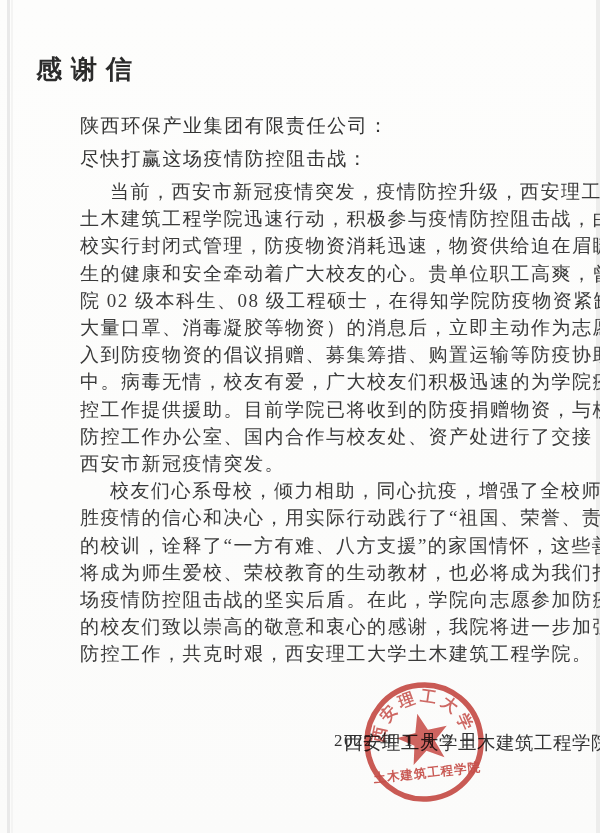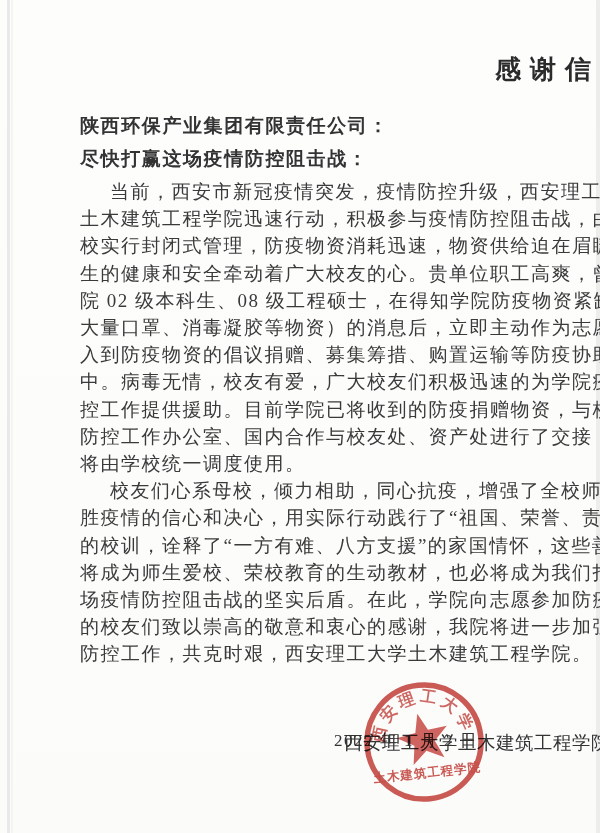--- a/index.html
+++ b/index.html
@@ -9,28 +9,28 @@
     width:600px;height:833px;
     background:linear-gradient(180deg,#fdfdfc 0%,#fcfcfb 60%,#fbfbfa 100%);
     font-family:"Liberation Serif","DejaVu Serif",serif;
     color:#383838;
     overflow:hidden;
   }
   .edge-left{position:absolute;left:7px;top:0;bottom:0;width:3px;background:#e9e9e9;}
   .edge-left2{position:absolute;left:11px;top:0;bottom:0;width:2px;background:#f4f4f3;}
   .edge-right{position:absolute;right:0;top:0;bottom:0;width:4px;background:#ededec;}
   .title{
-    position:absolute;top:52px;left:0;right:0;
-    text-align:right;padding-left:28px;
+    position:absolute;top:52px;left:8px;right:0;
+    text-align:left;padding-left:28px;
     font-size:26px;font-weight:700;letter-spacing:9px;color:#2b2b2b;
   }
   .recipients{
     position:absolute;top:110px;left:80px;right:50px;
     font-size:19px;line-height:32.5px;letter-spacing:1.6px;
-    font-weight:700;color:#333;
+    font-weight:400;color:#333;
     white-space:nowrap;
   }
   .body-text{
     position:absolute;top:178px;left:80px;right:56px;
     font-size:19px;line-height:27.2px;letter-spacing:1.5px;
     color:#3a3a3a;
   }
   .body-text .line{white-space:nowrap;}
   .body-text .indent{text-indent:30px;}
   .signature{
@@ -71,21 +71,21 @@
     <div class="line indent">当前，西安市新冠疫情突发，疫情防控升级，西安理工大学</div>
     <div class="line">土木建筑工程学院迅速行动，积极参与疫情防控阻击战，由于学</div>
     <div class="line">校实行封闭式管理，防疫物资消耗迅速，物资供给迫在眉睫，师</div>
     <div class="line">生的健康和安全牵动着广大校友的心。贵单位职工高爽，曾为我</div>
     <div class="line">院 02 级本科生、08 级工程硕士，在得知学院防疫物资紧缺（急需</div>
     <div class="line">大量口罩、消毒凝胶等物资）的消息后，立即主动作为志愿者投</div>
     <div class="line">入到防疫物资的倡议捐赠、募集筹措、购置运输等防疫协助工作</div>
     <div class="line">中。病毒无情，校友有爱，广大校友们积极迅速的为学院疫情防</div>
     <div class="line">控工作提供援助。目前学院已将收到的防疫捐赠物资，与校疫情</div>
     <div class="line">防控工作办公室、国内合作与校友处、资产处进行了交接，物资</div>
-    <div class="line">将由学校统一调度使用。</div>
+    <div class="line">西安市新冠疫情突发。</div>
     <div class="line indent">校友们心系母校，倾力相助，同心抗疫，增强了全校师生战</div>
     <div class="line">胜疫情的信心和决心，用实际行动践行了“祖国、荣誉、责任”</div>
     <div class="line">的校训，诠释了“一方有难、八方支援”的家国情怀，这些善举</div>
     <div class="line">将成为师生爱校、荣校教育的生动教材，也必将成为我们打赢这</div>
     <div class="line">场疫情防控阻击战的坚实后盾。在此，学院向志愿参加防疫工作</div>
     <div class="line">的校友们致以崇高的敬意和衷心的感谢，我院将进一步加强疫情</div>
     <div class="line">防控工作，共克时艰，西安理工大学土木建筑工程学院。</div>
   </div>
 
   <div class="signature">西安理工大学土木建筑工程学院</div>

